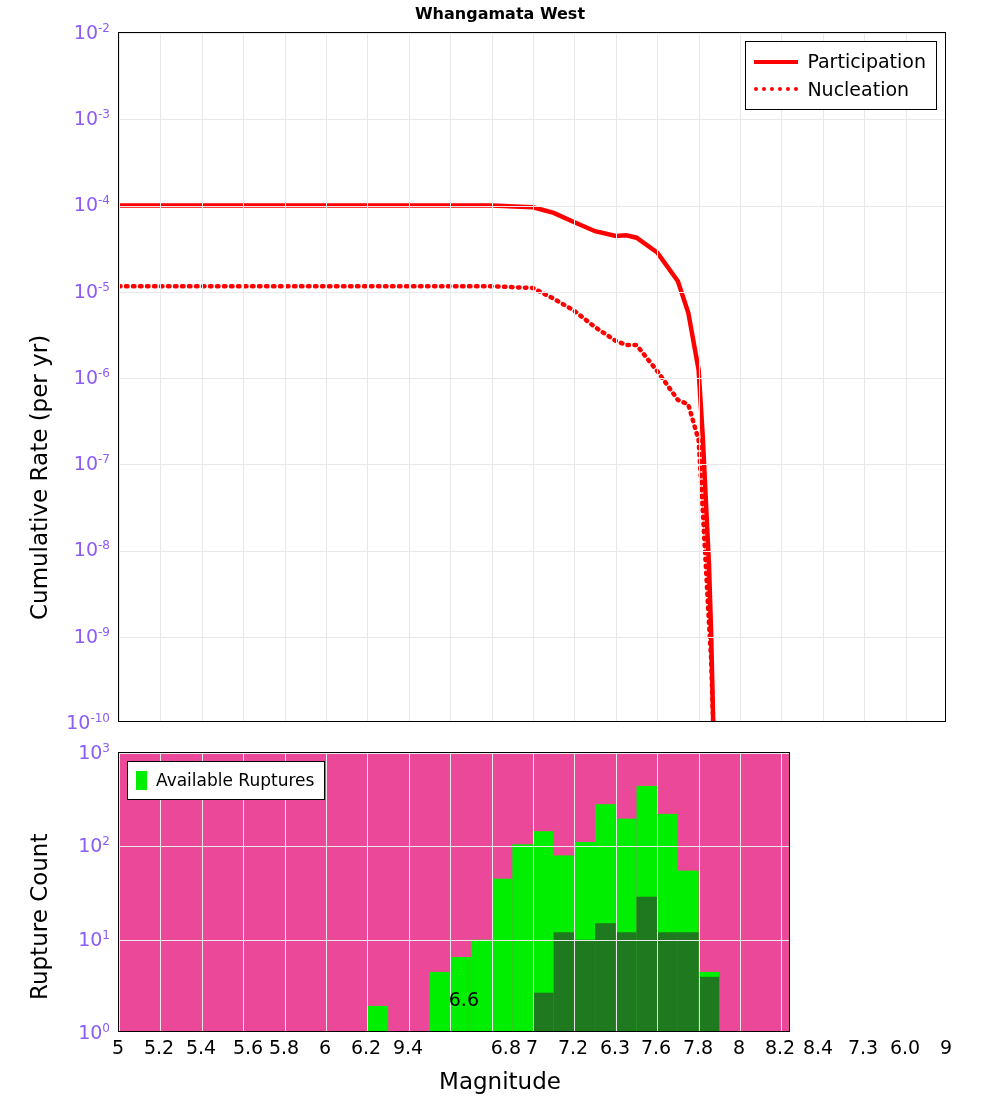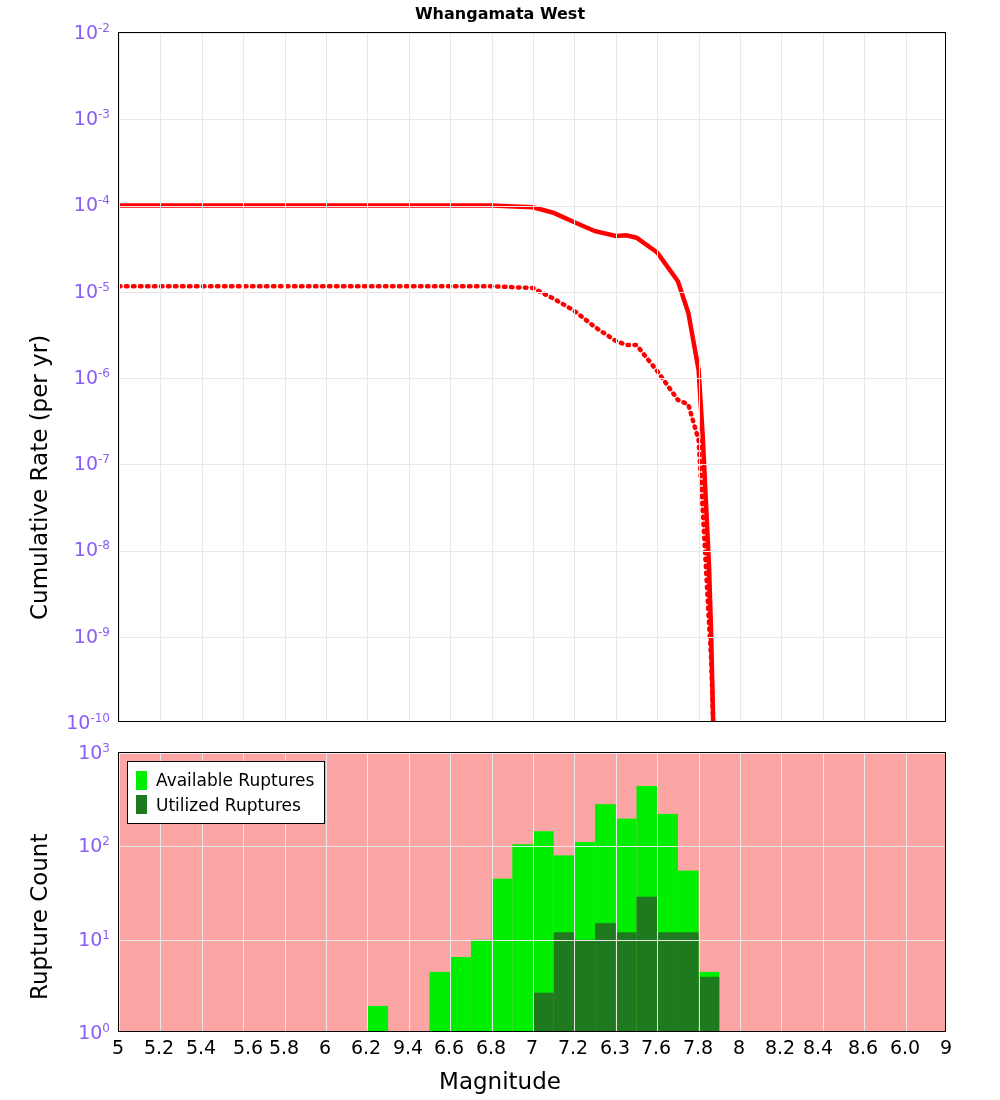--- a/index.html
+++ b/index.html
@@ -31,23 +31,23 @@
     position: absolute;
     left: 118px; top: 32px;
     width: 828px; height: 690px;
     border: 1.5px solid #000;
     background: #fff;
     overflow: hidden;
   }
   #bottom-plot {
     position: absolute;
     left: 118px; top: 752px;
-    width: 828px; height: 280px;
+    width: 672px; height: 280px;
     border: 1.5px solid #000;
-    background: #fca5a5;
+    background: #ec4899;
     overflow: hidden;
   }
   .grid-line-v, .grid-line-h {
     position: absolute;
     background: #e8e8e8;
   }
   .grid-line-v { width: 1px; top: 0; bottom: 0; }
   .grid-line-h { height: 1px; left: 0; right: 0; }
 
   
@@ -168,20 +168,30 @@
     <div class="grid-line-v" style="left:745.2px;"></div>
     <div class="grid-line-v" style="left:786.6px;"></div>
 
     <svg width="828" height="690" viewBox="0 0 828 690">
 
       <polyline fill="none" stroke="#ff0000" stroke-width="4.5" points="0,172.5 207,172.5 372.6,172.5 414,174.3 434.7,179.9 455.4,189.3 476.1,198.2 496.8,203.0 507.2,202.3 517.5,204.7 538.2,219.5 558.9,248.2 569.3,279.7 579.6,336.8 583.8,404.3 590.0,532.4 592.1,599.0 594.2,690"></polyline>
 
       <polyline fill="none" stroke="#ff0000" stroke-width="4.5" stroke-dasharray="1.5 5.5" stroke-linecap="round" points="0,253.3 207,253.3 372.6,253.3 414,255.0 434.7,265.7 455.4,277.9 476.1,294.2 496.8,307.9 507.2,312.0 517.5,312.0 538.2,338.0 558.9,366.9 569.3,371.5 579.6,407.0 583.8,478.0 590.0,590.0 592.1,625.0 594.2,690"></polyline>
     </svg>
 
+    <div class="legend" id="legend-top">
+      <div class="legend-row">
+        <span class="swatch-line"></span>
+        <span>Participation</span>
+      </div>
+      <div class="legend-row">
+        <span class="swatch-dot"></span>
+        <span>Nucleation</span>
+      </div>
+    </div>
   </div>
 
   <div class="ytick-box" style="left:0px; top:21px;">
     <span class="ytick">10<sup>-2</sup></span>
     </div>
   <div class="ytick-box" style="left:0px; top:107px;">
     <span class="ytick">10<sup>-3</sup></span>
     </div>
   <div class="ytick-box" style="left:0px; top:193px;">
     <span class="ytick">10<sup>-4</sup></span>
@@ -263,24 +273,20 @@
         <rect x="558.9" y="179.3" width="20.7" height="100.7" fill="#1f7a1f"></rect>
         <rect x="579.6" y="223.8" width="20.7" height="56.2" fill="#1f7a1f"></rect>
       </g>
     </svg>
 
     <div class="legend" id="legend-bottom">
       <div class="legend-row">
         <span class="swatch-box" style="background:#00ee00;"></span>
         <span>Available Ruptures</span>
       </div>
-      <div class="legend-row">
-        <span class="swatch-box" style="background:#1f7a1f;"></span>
-        <span>Utilized Ruptures</span>
-      </div>
     </div>
   </div>
 
   <div class="ytick-box" style="left:0px; top:741px;">
     <span class="ytick">10<sup>3</sup></span>
     </div>
   <div class="ytick-box" style="left:0px; top:834px;">
     <span class="ytick">10<sup>2</sup></span>
     </div>
   <div class="ytick-box" style="left:0px; top:928px;">
@@ -293,29 +299,29 @@
   <div id="ylabel-bottom">Rupture Count</div>
 
   <div class="xtick" style="left:88px;  top:1036px;">5</div>
   <div class="xtick" style="left:129px; top:1036px;">5.2</div>
   <div class="xtick" style="left:171px; top:1036px;">5.4</div>
   <div class="xtick" style="left:212px; top:1036px;padding-left:12px;">5.6</div>
   <div class="xtick" style="left:254px; top:1036px;">5.8</div>
   <div class="xtick" style="left:295px; top:1036px;">6</div>
   <div class="xtick" style="left:336px; top:1036px;">6.2</div>
   <div class="xtick" style="left:378px; top:1036px;">9.4</div>
-  <div class="xtick" style="left:419px; top:1036px;">6.6</div>
-  <div class="xtick" style="left:461px; top:1036px;">6.8</div>
+  <div class="xtick" style="left:419px; top:988px;text-align:right;">6.6</div>
+  <div class="xtick" style="left:461px; top:1036px;text-align:right;">6.8</div>
   <div class="xtick" style="left:502px; top:1036px;">7</div>
   <div class="xtick" style="left:543px; top:1036px;">7.2</div>
   <div class="xtick" style="left:585px; top:1036px;">6.3</div>
   <div class="xtick" style="left:626px; top:1036px;">7.6</div>
   <div class="xtick" style="left:668px; top:1036px;">7.8</div>
   <div class="xtick" style="left:709px; top:1036px;">8</div>
   <div class="xtick" style="left:750px; top:1036px;">8.2</div>
   <div class="xtick" style="left:788px; top:1036px;text-align:center;">8.4</div>
-  <div class="xtick" style="left:833px; top:1036px;">8.6</div>
+  <div class="xtick" style="left:833px; top:1036px;">7.3</div>
   <div class="xtick" style="left:875px; top:1036px;">6.0</div>
   <div class="xtick" style="left:916px; top:1036px;">9</div>
 
   <div id="xlabel">Magnitude</div>
 
 </div>
 
 </body></html>

